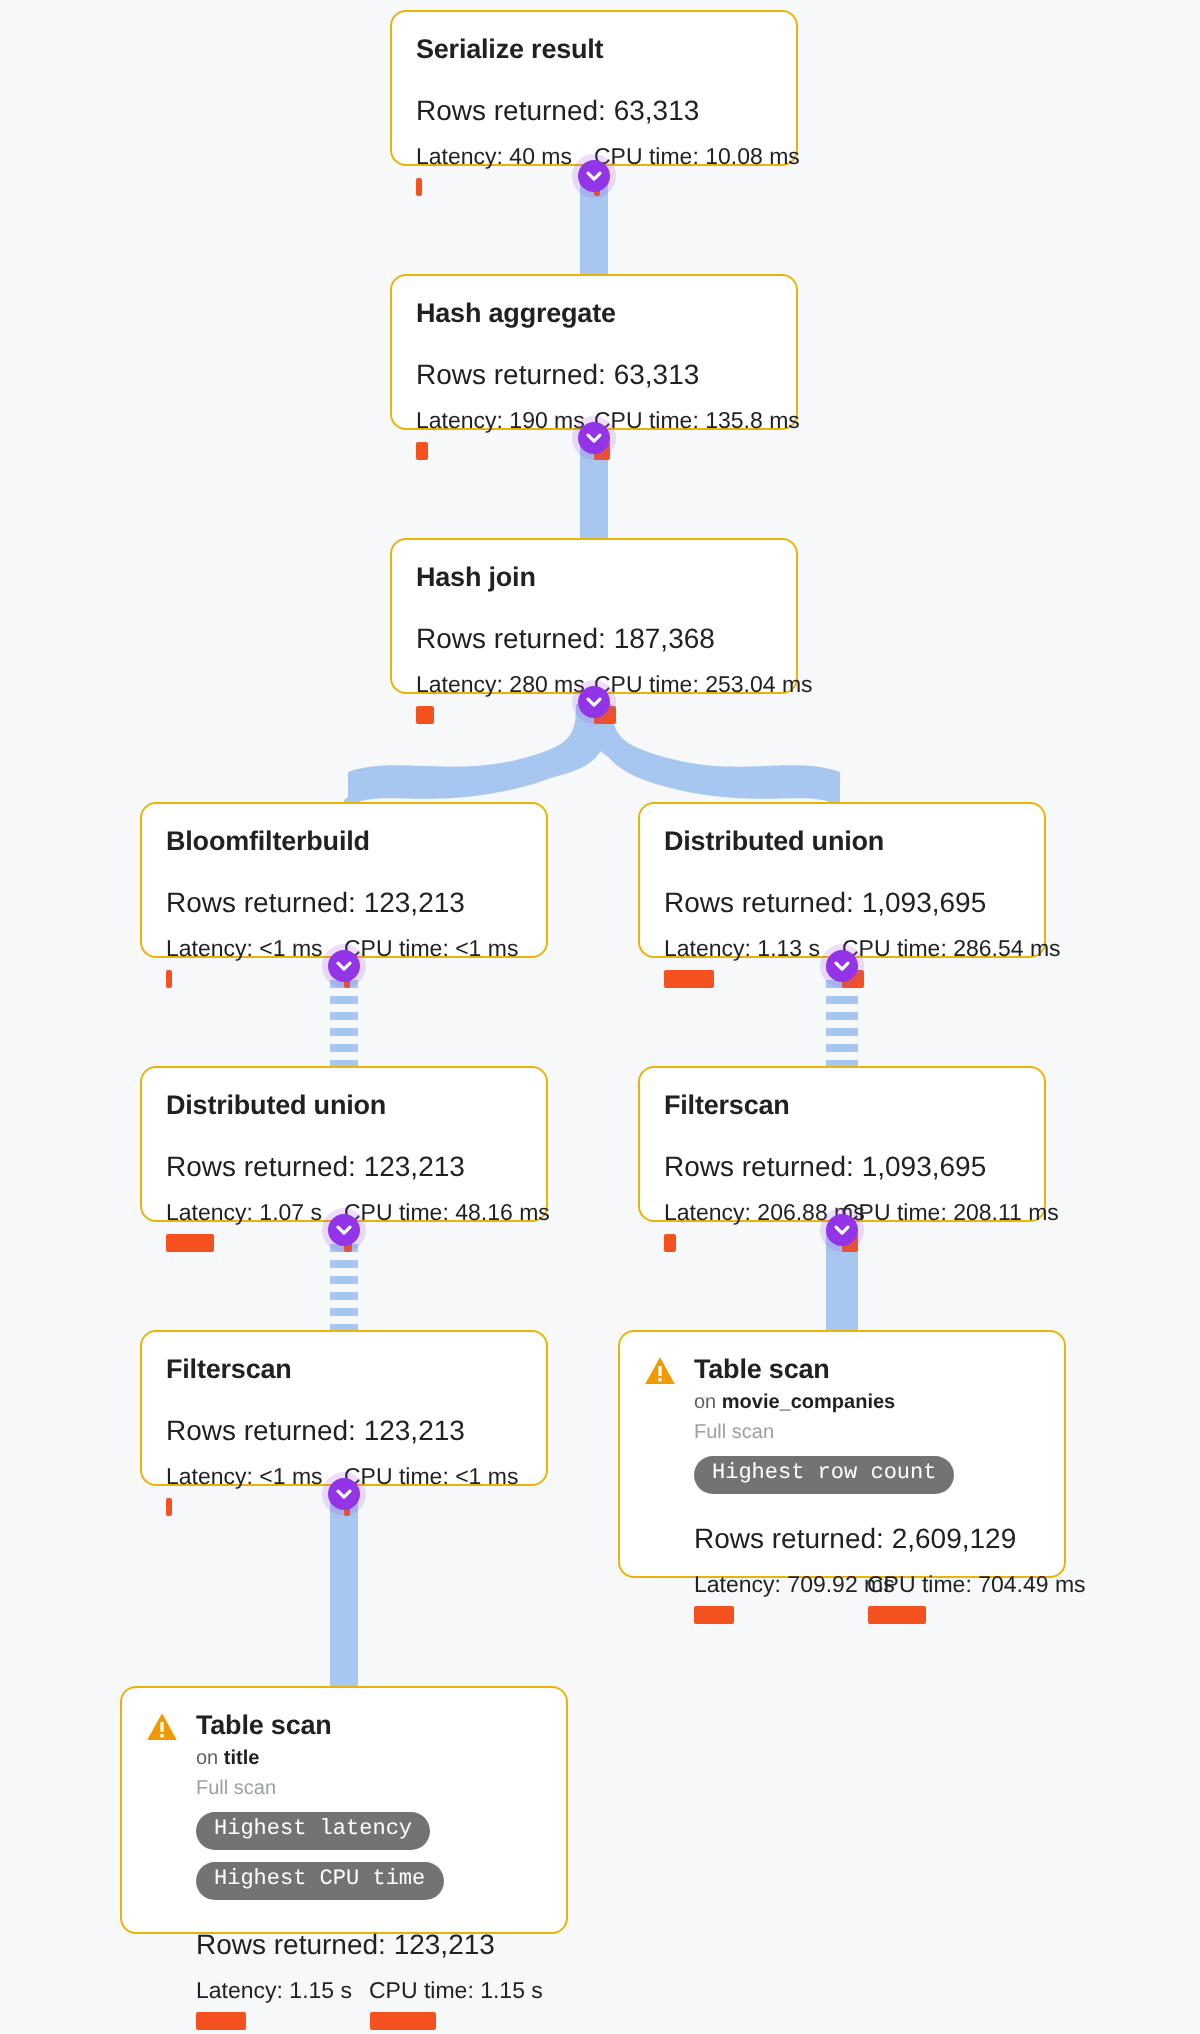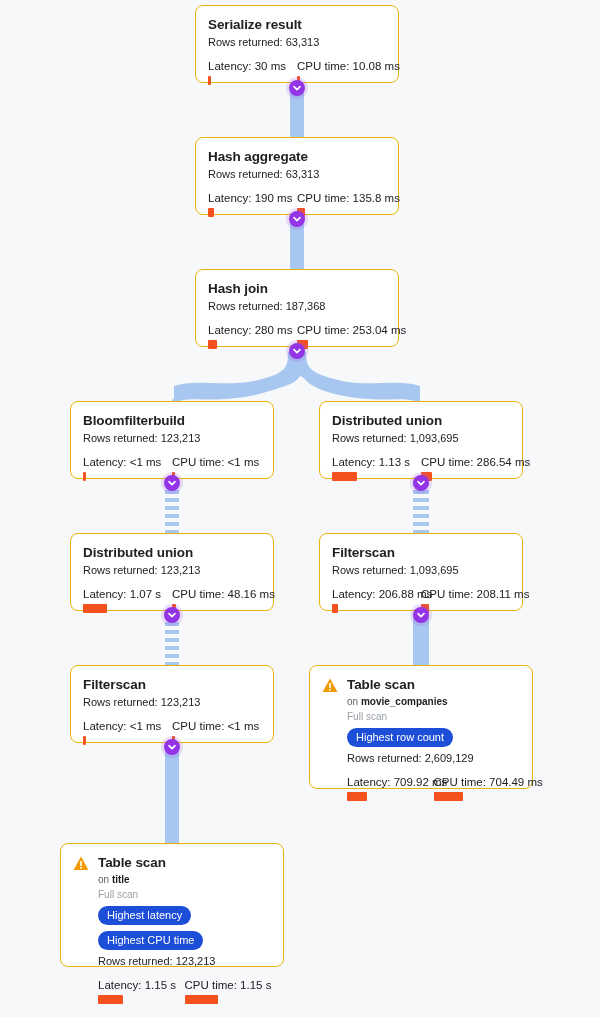--- a/index.html
+++ b/index.html
@@ -75,35 +75,36 @@
     color: #5f6368;
     line-height: 15px;
   }
   .node-sub b { color: #202124; font-weight: bold; }
   .node-scan {
     font-size: 10px;
     color: #9aa0a6;
     line-height: 15px;
   }
   .rows {
-    font-size: 11px;
+    font-size: 14px;
     color: #202124;
     line-height: 16px;
-    margin-top: 1px;
+    margin-top: 14px;
   }
   .badges { margin: 4px 0 3px 0; display: flex; gap: 6px; flex-wrap: wrap; }
   .badge {
     display: inline-block;
-    background: #1d4ed8;
+    background: #737373;
     color: #ffffff;
     font-size: 11px;
     line-height: 14px;
     padding: 2px 9px 3px 9px;
     border-radius: 10px;
     white-space: nowrap;
+    font-family: Liberation Mono, monospace;
   }
 
   .metrics {
     display: flex;
     margin-top: 9px;
   }
   .metric { box-sizing: border-box; }
   .metric.lat { width: 50%; }
   .metric.cpu { width: 50%; }
   .metric-label {
@@ -187,21 +188,21 @@
         <path d="M2 3.6 L5 6.6 L8 3.6" stroke="#ffffff" stroke-width="1.6" fill="none" stroke-linecap="round" stroke-linejoin="round"></path>
       </svg>
     </div>
   </div>
 
   <div class="node" style="left:195px; top:5px; width:204px; height:78px;">
     <div class="node-title">Serialize result</div>
     <div class="rows">Rows returned: 63,313</div>
     <div class="metrics">
       <div class="metric lat">
-        <div class="metric-label">Latency: 30 ms</div>
+        <div class="metric-label">Latency: 40 ms</div>
         <div class="metric-bar" style="width:3px;"></div>
       </div>
       <div class="metric cpu">
         <div class="metric-label">CPU time: 10.08 ms</div>
         <div class="metric-bar" style="width:3px;"></div>
       </div>
     </div>
   </div>
 
   <div class="node" style="left:195px; top:137px; width:204px; height:78px;">

